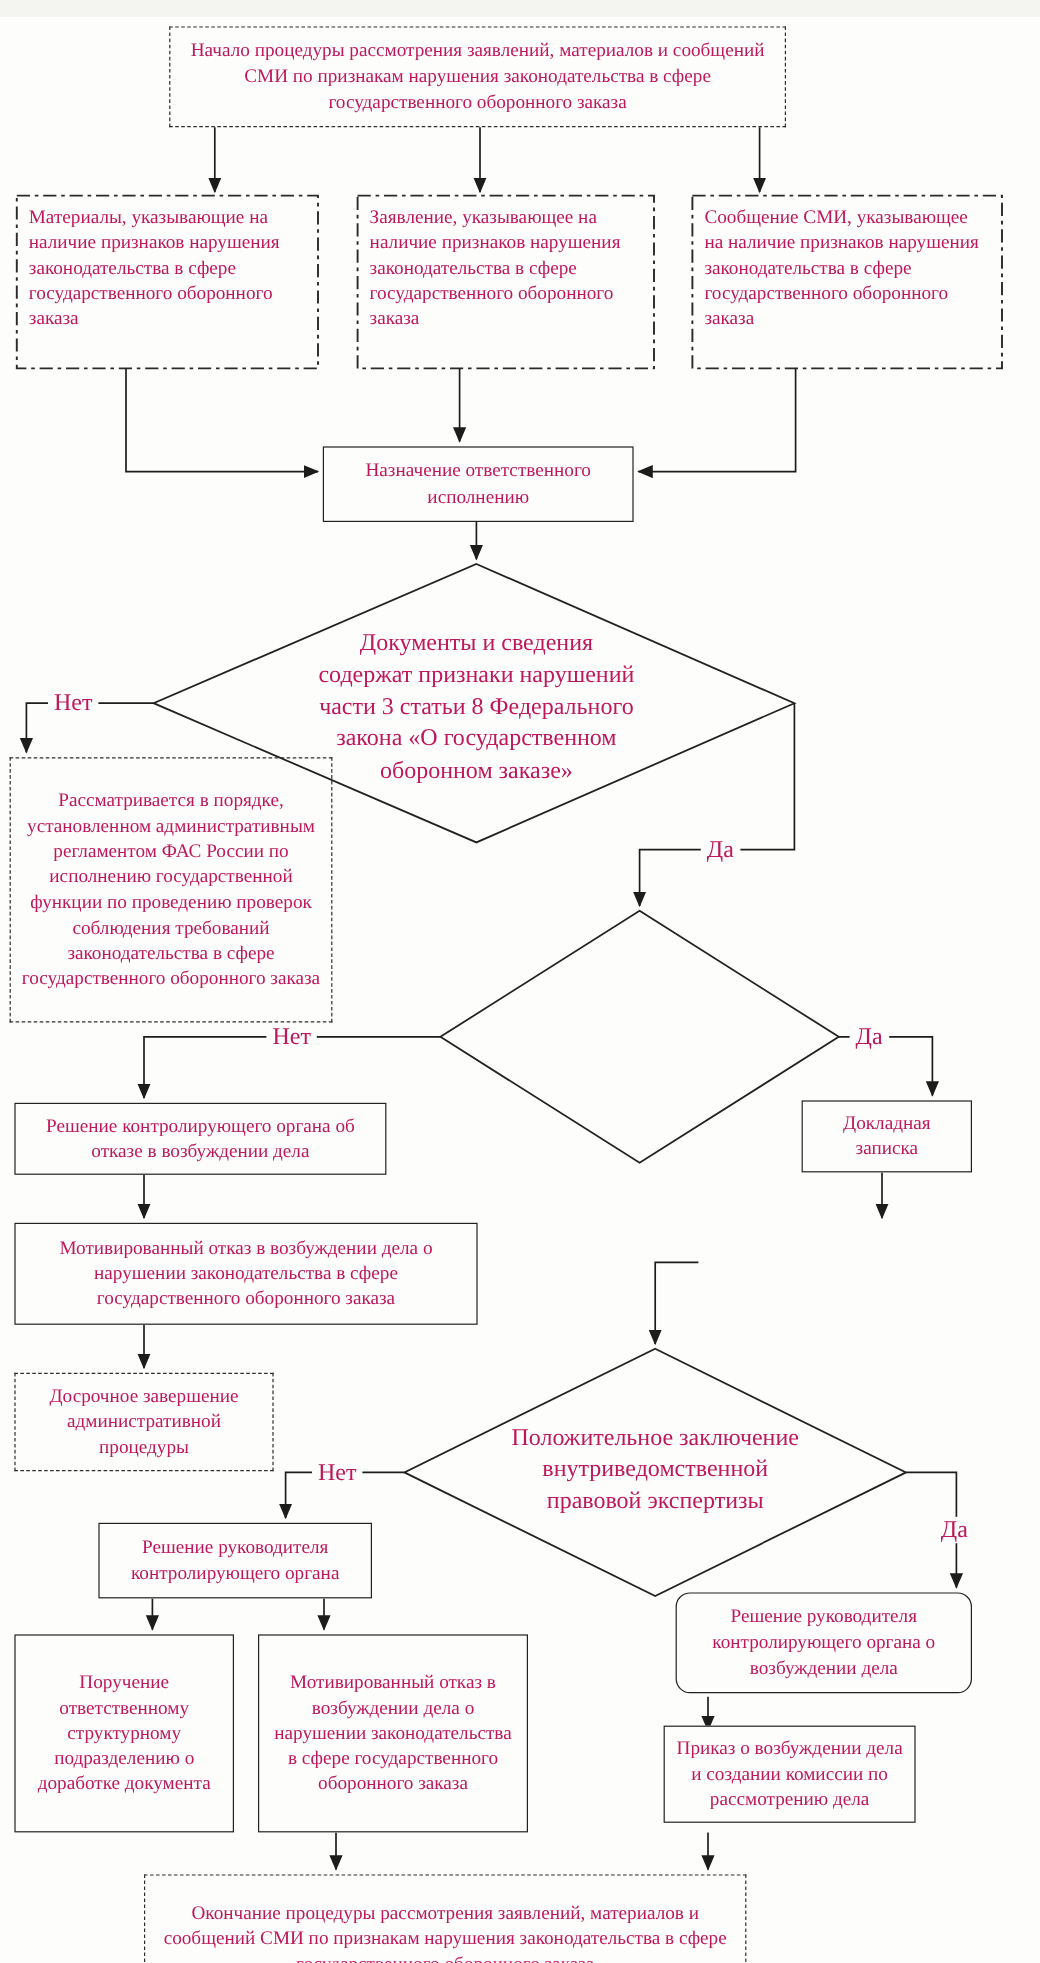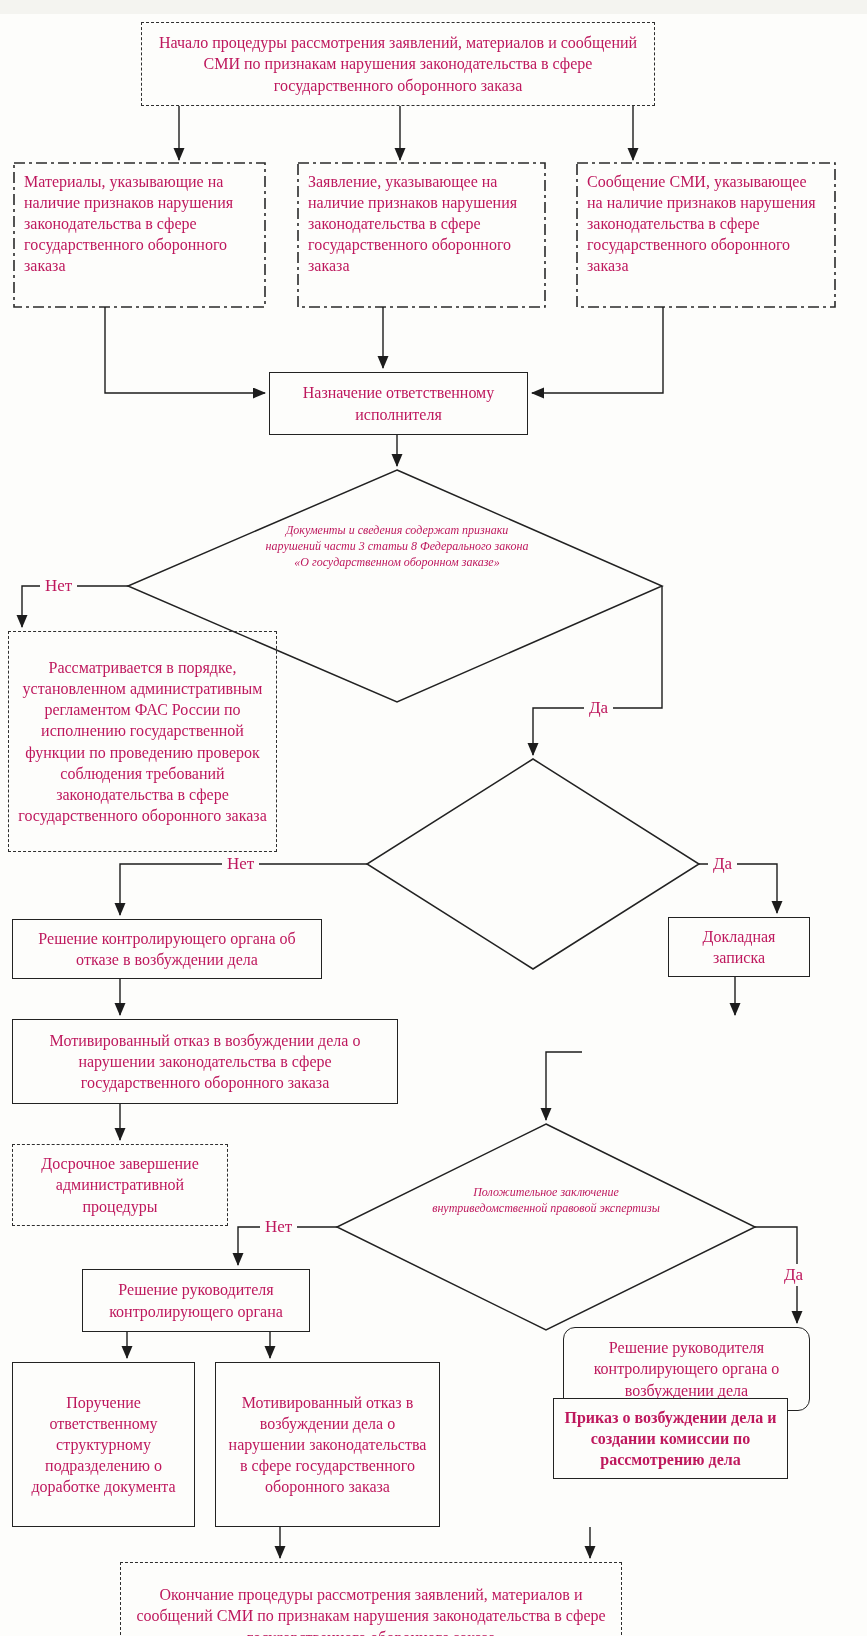--- a/index.html
+++ b/index.html
@@ -14,24 +14,24 @@
     position:absolute;box-sizing:border-box;
     display:flex;align-items:center;justify-content:center;
     text-align:center;font-size:16px;line-height:1.32;
     padding:3px 7px;
   }
   .solid{border:1.7px solid #222;background:#fdfdfb;}
   .dashed{border:1.6px dashed #2e2e2e;background:transparent;}
   .noborder{border:none;background:transparent;}
   .top-left{align-items:flex-start;justify-content:flex-start;text-align:left;padding:8px 10px;}
   .dtext{
-    position:absolute;text-align:center;font-size:12px;line-height:1.32;font-style:italic;
+    position:absolute;text-align:center;font-size:20px;line-height:1.32;
   }
   .branch{
-    position:absolute;font-size:17px;line-height:20px;
+    position:absolute;font-size:20px;line-height:20px;
     padding:1px 5px;background:#fdfdfb;
   }
 </style>
 </head>
 <body>
 
 <div class="stage">
 
   <svg class="wires" viewBox="0 0 867 1636">
     <defs>
@@ -79,21 +79,21 @@
   </svg>
 
   <div class="node dashed" style="left:141px;top:8px;width:514px;height:84px;">Начало процедуры рассмотрения заявлений, материалов и сообщений СМИ по признакам нарушения законодательства в сфере государственного оборонного заказа</div>
 
   <div class="node noborder top-left" style="left:14px;top:149px;width:251px;height:144px;">Материалы, указывающие на наличие признаков нарушения законодательства в сфере государственного оборонного заказа</div>
 
   <div class="node noborder top-left" style="left:298px;top:149px;width:247px;height:144px;">Заявление, указывающее на наличие признаков нарушения законодательства в сфере государственного оборонного заказа</div>
 
   <div class="node noborder top-left" style="left:577px;top:149px;width:258px;height:144px;">Сообщение СМИ, указывающее на наличие признаков нарушения законодательства в сфере государственного оборонного заказа</div>
 
-  <div class="node solid" style="left:269px;top:358px;width:259px;height:63px;">Назначение ответственному исполнителя</div>
+  <div class="node solid" style="left:269px;top:358px;width:259px;height:63px;">Назначение ответственного исполнению</div>
 
   <div class="dtext" style="left:265px;top:509px;width:264px;">Документы и сведения содержат признаки нарушений части 3 статьи 8 Федерального закона «О государственном оборонном заказе»</div>
 
   <div class="node dashed" style="left:8px;top:617px;width:269px;height:221px;padding:2px 4px;">Рассматривается в порядке, установленном административным регламентом ФАС России по исполнению государственной функции по проведению проверок соблюдения требований законодательства в сфере государственного оборонного заказа</div>
 
 
   <div class="node solid" style="left:12px;top:905px;width:310px;height:60px;">Решение контролирующего органа об отказе в возбуждении дела</div>
 
   <div class="node solid" style="left:12px;top:1005px;width:386px;height:85px;">Мотивированный отказ в возбуждении дела о нарушении законодательства в сфере государственного оборонного заказа</div>
 
@@ -105,21 +105,21 @@
   <div class="dtext" style="left:421px;top:1171px;width:250px;text-align:center;">Положительное заключение внутриведомственной правовой экспертизы</div>
 
   <div class="node solid" style="left:82px;top:1255px;width:228px;height:63px;">Решение руководителя контролирующего органа</div>
 
   <div class="node solid" style="left:12px;top:1348px;width:183px;height:165px;">Поручение ответственному структурному подразделению о доработке документа</div>
 
   <div class="node solid" style="left:215px;top:1348px;width:225px;height:165px;">Мотивированный отказ в возбуждении дела о нарушении законодательства в сфере государственного оборонного заказа</div>
 
   <div class="node solid" style="left:563px;top:1313px;width:247px;height:84px;border-radius:12px;">Решение руководителя контролирующего органа о возбуждении дела</div>
 
-  <div class="node solid" style="left:553px;top:1384px;width:235px;height:81px;font-weight:bold;">Приказ о возбуждении дела и создании комиссии по рассмотрению дела</div>
+  <div class="node solid" style="left:553px;top:1424px;width:210px;height:81px;">Приказ о возбуждении дела и создании комиссии по рассмотрению дела</div>
 
   <div class="node dashed" style="left:120px;top:1548px;width:502px;height:108px;">Окончание процедуры рассмотрения заявлений, материалов и сообщений СМИ по признакам нарушения законодательства в сфере государственного оборонного заказа</div>
 
   <div class="branch" style="left:40px;top:561px;">Нет</div>
   <div class="branch" style="left:584px;top:683px;">Да</div>
   <div class="branch" style="left:222px;top:839px;">Нет</div>
   <div class="branch" style="left:708px;top:839px;">Да</div>
   <div class="branch" style="left:260px;top:1202px;">Нет</div>
   <div class="branch" style="left:779px;top:1250px;">Да</div>
 

